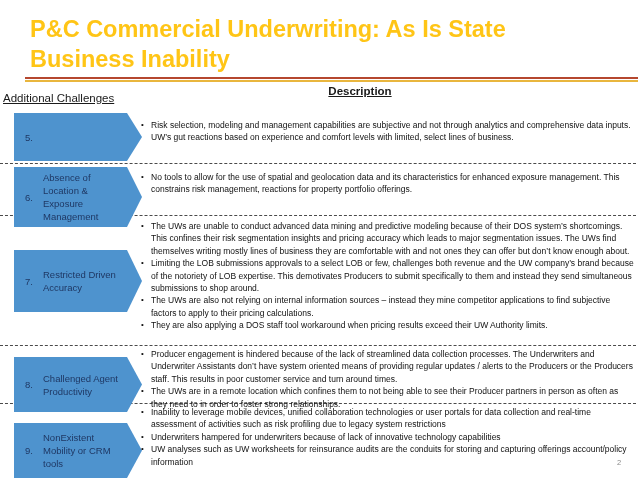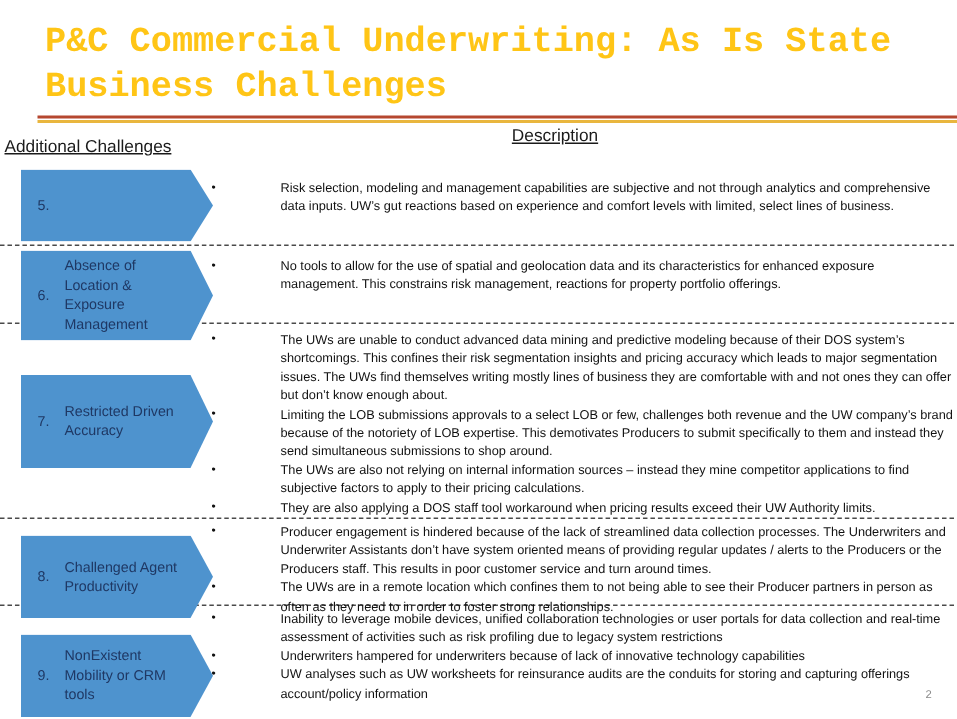--- a/index.html
+++ b/index.html
@@ -2,29 +2,29 @@
 <html><head>
 <meta charset="utf-8">
 <style>
   html,body { margin:0; padding:0; background:#ffffff; }
   .slide {
     position:relative; width:638px; height:479px; background:#ffffff;
     font-family:"Liberation Sans", sans-serif; overflow:hidden;
   }
   .title {
     position:absolute; left:30px; top:14px; width:590px;
-    font-size:23.5px; font-weight:bold; line-height:30px; color:#FFC516;font-family:Liberation Mono, monospace;
+    font-size:23.5px; font-weight:bold; line-height:30px; color:#FFC516;
   }
   .rule-red  { position:absolute; left:25px; right:0; top:77px; height:2px; background:#B5472F; }
   .rule-gold { position:absolute; left:25px; right:0; top:80px; height:2px; background:#E9B63E; }
   .col-header {
     position:absolute; font-size:11.5px; color:#1a1a1a; text-decoration:underline;
   }
   .col-header.left  { left:3px; top:92px;text-align:right; }
-  .col-header.right { left:290px; top:85px; width:160px; text-align:center; }
+  .col-header.right { left:280px; top:85px; width:160px; text-align:center;font-weight:bold; }
   .sep {
     position:absolute; left:0; width:636px; height:0;
     border-top:1.5px dashed #4a4a4a; z-index:1;
   }
   .sep1 { top:163px; } .sep2 { top:215px; } .sep3 { top:345px; } .sep4 { top:403px; }
   .box {
     position:absolute; left:14px; width:128px; background:#4E93CE; z-index:2;
     clip-path:polygon(0 0, calc(100% - 15px) 0, 100% 50%, calc(100% - 15px) 100%, 0 100%);
     display:flex; align-items:center;
     color:#1F3864; font-size:9.5px; line-height:13px;
@@ -37,33 +37,33 @@
   .box8 { top:357px; height:55px; }
   .box9 { top:423px; height:55px; }
   .desc {
     position:absolute; left:141px; width:495px; z-index:2;
     font-size:8.5px; line-height:12.4px; color:#111111;
   }
   .d5 { top:119px; } .d6 { top:171px; } .d7 { top:220px; } .d8 { top:348px; } .d9 { top:406px; }
   .desc ul { list-style:none; margin:0; padding:0; }
   .desc li { display:flex; }
   .desc .bul { flex:0 0 6px; margin-right:4px; font-size:8px; }
-  .desc .txt { flex:1;margin-left:36px; }
+  .desc .txt { flex:1; }
   .page-num {
     position:absolute; left:617px; top:458px; font-size:7.5px; color:#8a8a8a;
   }
 </style>
 </head>
 <body>
 
 <div class="slide">
 
   <div class="title">
     <div>P&amp;C Commercial Underwriting: As Is State</div>
-    <div>Business Challenges</div>
+    <div>Business Inability</div>
   </div>
 
   <div class="rule-red"></div>
   <div class="rule-gold"></div>
 
   <div class="col-header left">Additional Challenges</div>
   <div class="col-header right">Description</div>
 
   <div class="sep sep1"></div>
   <div class="sep sep2"></div>

